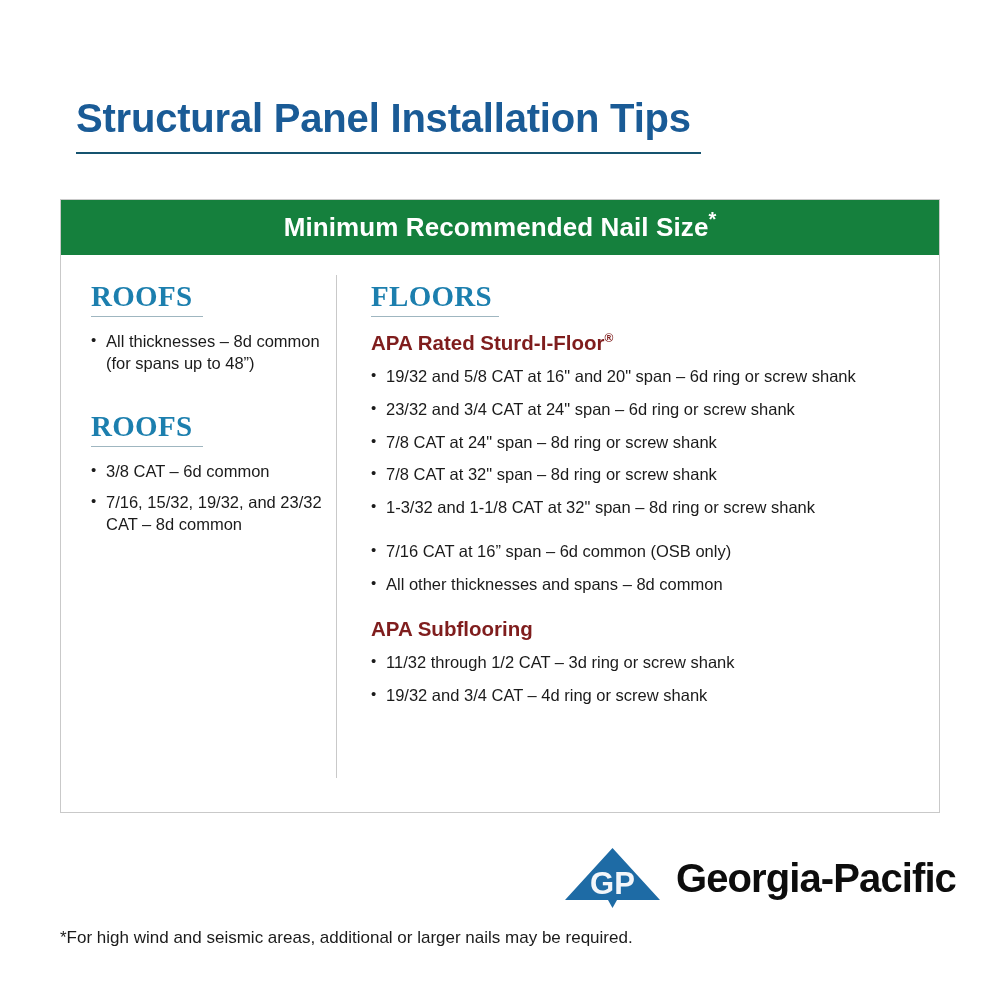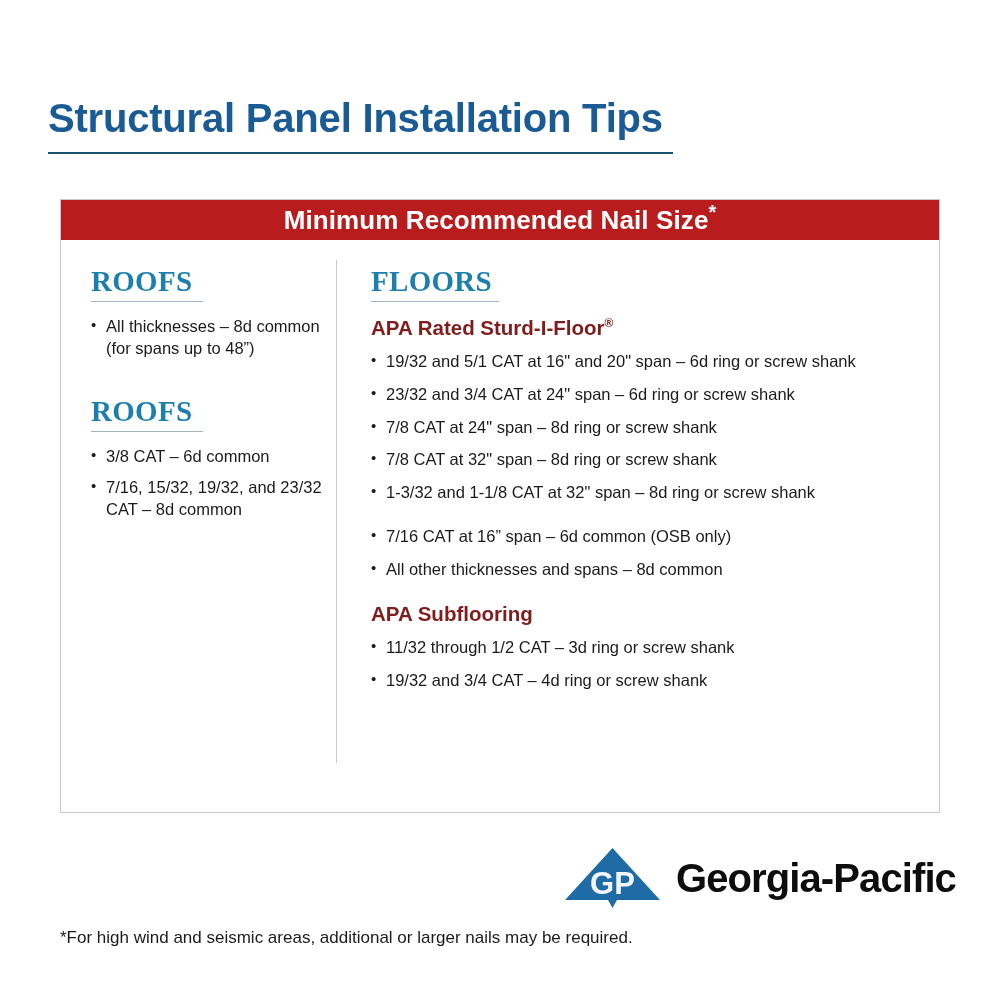--- a/index.html
+++ b/index.html
@@ -17,21 +17,21 @@
 
   .page {
     position: absolute;
     inset: 0;
     background: #ffffff;
   }
 
   
   .title-block {
     position: absolute;
-    left: 48px;
+    left: 76px;
     top: 96px;
     width: 880px;
   }
   .doc-title {
     font-size: 40px;
     font-weight: bold;
     color: #1a5b96;
     letter-spacing: -0.2px;
     line-height: 1.1;
     margin: 0;
@@ -49,22 +49,22 @@
     position: absolute;
     left: 60px;
     top: 199px;
     width: 880px;
     height: 614px;
     border: 1px solid #c9c9c9;
     box-sizing: border-box;
     background: #ffffff;
   }
   .card-header {
-    height: 40px;
-    background: #b91c1c;
+    height: 55px;
+    background: #15803d;
     display: flex;
     align-items: center;
     justify-content: center;
   }
   .card-header-text {
     color: #ffffff;
     font-size: 26px;
     font-weight: bold;
     letter-spacing: 0.1px;
   }
@@ -243,21 +243,21 @@
       </div>
 
       <div class="col-right">
 
         <h2 class="section-head">FLOORS</h2>
         <div class="section-rule rule-floors"></div>
 
         <div>
           <h3 class="sub-head"><span>APA Rated Sturd-I-Floor</span><span class="reg">®</span></h3>
           <ul class="bullets">
-            <li>19/32 and 5/1 CAT at 16" and 20" span – 6d ring or screw shank</li>
+            <li>19/32 and 5/8 CAT at 16" and 20" span – 6d ring or screw shank</li>
             <li>23/32 and 3/4 CAT at 24" span – 6d ring or screw shank</li>
             <li>7/8 CAT at 24" span – 8d ring or screw shank</li>
             <li>7/8 CAT at 32" span – 8d ring or screw shank</li>
             <li>1-3/32 and 1-1/8 CAT at 32" span – 8d ring or screw shank</li>
           </ul>
         </div>
 
         <div class="group-gap">
           <ul class="bullets">
             <li>7/16 CAT at 16” span – 6d common (OSB only)</li>

